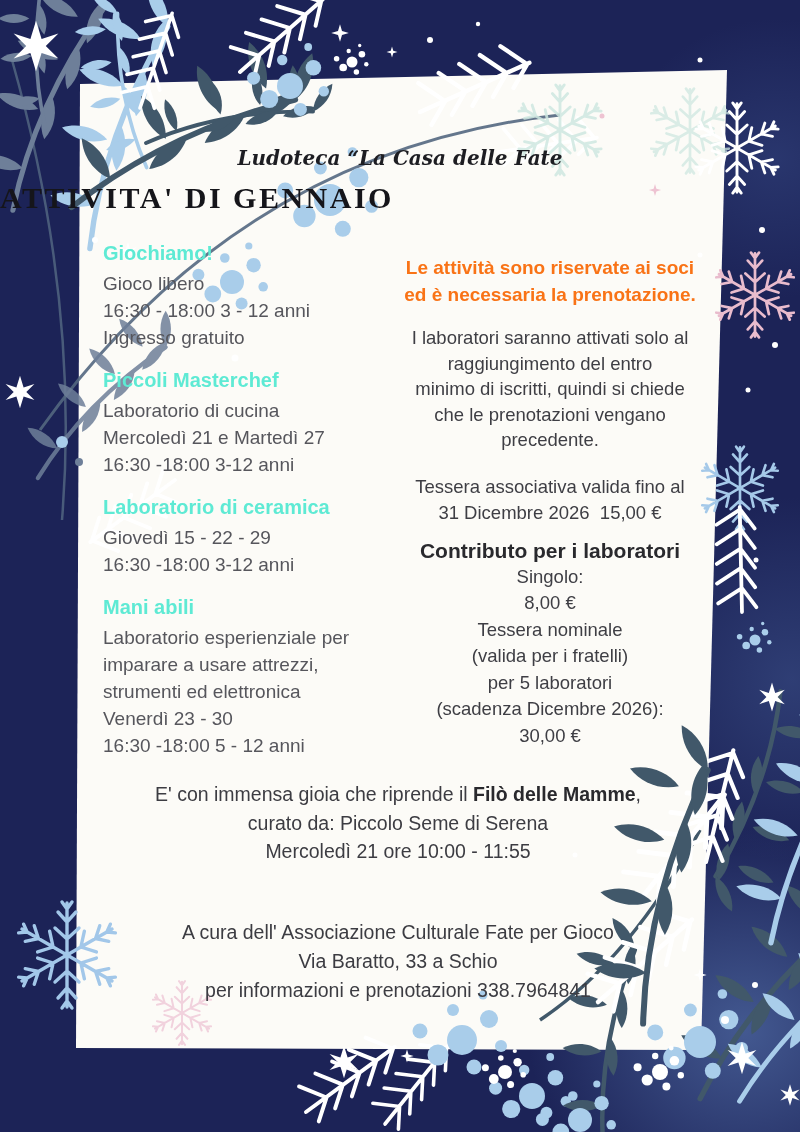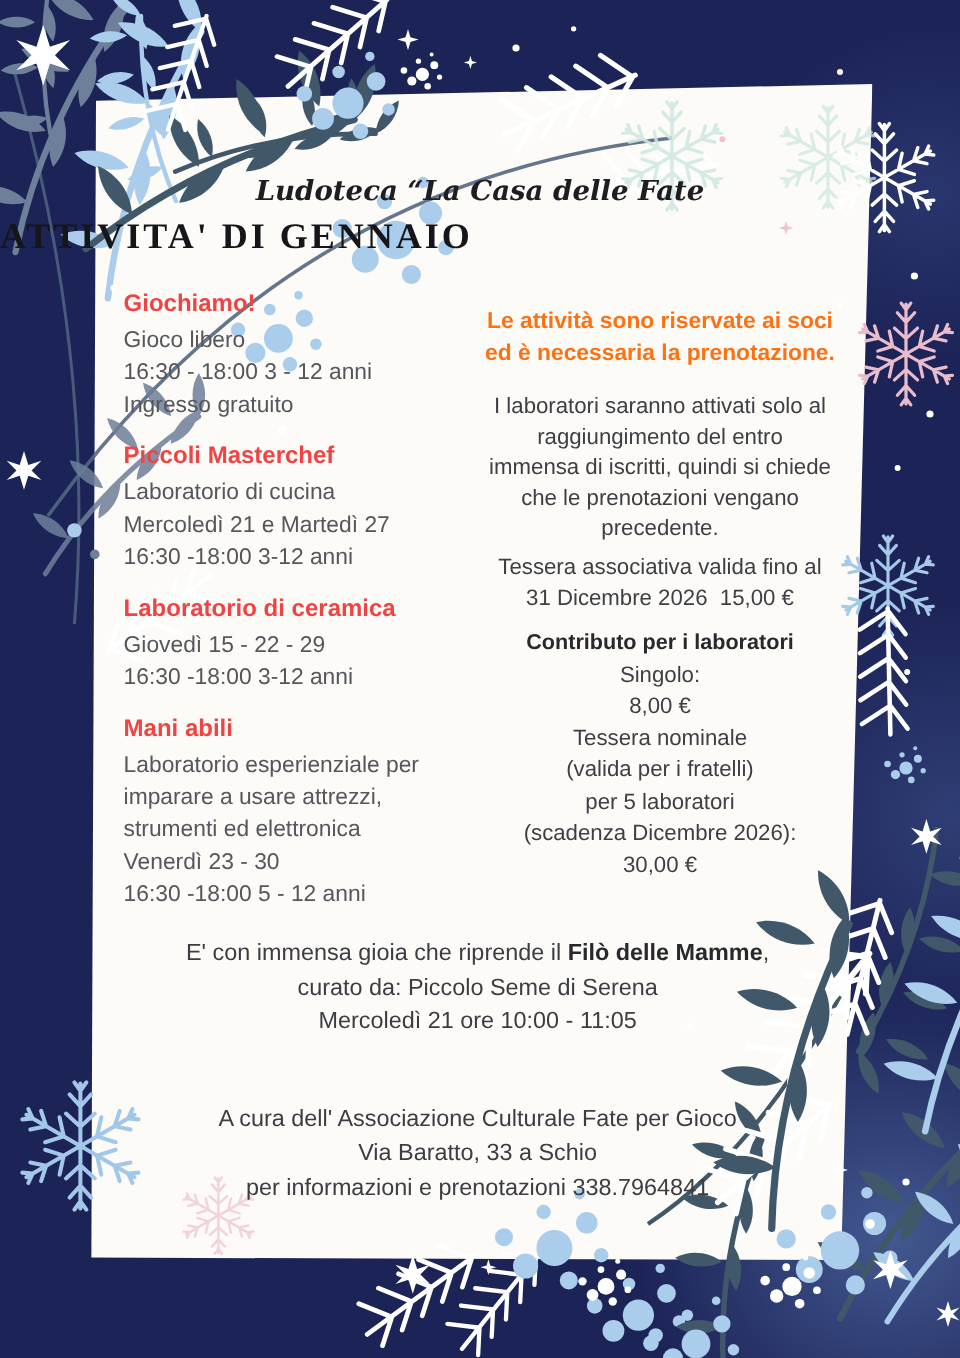--- a/index.html
+++ b/index.html
@@ -8,36 +8,36 @@
   .bg-grad{position:absolute;inset:0;pointer-events:none;background:
     radial-gradient(300px 280px at 93% 91%, rgba(99,133,192,.55), rgba(99,133,192,0) 72%),
     radial-gradient(240px 260px at 99% 60%, rgba(82,112,172,.35), rgba(82,112,172,0) 70%),
     radial-gradient(220px 200px at 97% 14%, rgba(72,98,162,.30), rgba(72,98,162,0) 70%);}
   .card{position:absolute;inset:0;background:#fcfbf7;
         clip-path:polygon(80px 84px,727px 70px,701px 1050px,76px 1048px);}
   .decor{position:absolute;inset:0;pointer-events:none;}
   .txt{position:absolute;}
   .script-title{left:0;top:146px;width:800px;text-align:center;
     font-family:"DejaVu Serif",serif;font-style:italic;font-weight:700;
-    font-size:23px;color:#1d1d22;}
+    font-size:20px;color:#1d1d22;}
   .main-title{left:0;top:181px;width:800px;
     font-family:"Liberation Serif",serif;font-weight:700;font-size:30px;
     letter-spacing:2.5px;color:#15151a;}
   .col-left{left:103px;top:240px;width:300px;font-size:19px;color:#56565c;
     line-height:27px;}
   .col-left .sec{margin-bottom:16px;}
-  .col-left h3{margin:0 0 3px 0;font-size:20px;font-weight:700;color:#ef4444;}
+  .col-left h3{margin:0 0 3px 0;font-size:20px;font-weight:700;color:#5eead4;}
   .col-left div{white-space:nowrap;}
   .col-right{left:388px;top:255px;width:324px;text-align:center;
     font-size:18.5px;color:#3e3e44;line-height:25.5px;}
   .col-right div{white-space:nowrap;}
   .notice{font-weight:700;font-size:19px;color:#f97316;line-height:26.5px;margin-bottom:17px;}
-  .para{margin-bottom:6px;}
+  .para{margin-bottom:21px;}
   .membership{line-height:26px;margin-bottom:11px;}
-  .contrib-title{font-weight:700;font-size:18px;color:#29292d;line-height:27px;}
+  .contrib-title{font-weight:700;font-size:21px;color:#29292d;line-height:27px;}
   .contrib{line-height:26.6px;}
   .filo{left:84px;top:780px;width:628px;text-align:center;font-size:19.5px;
     color:#3c3c42;line-height:28.5px;}
   .footerb{left:84px;top:918px;width:628px;text-align:center;font-size:19.5px;
     color:#3c3c42;line-height:29px;}
   .filo b,.footerb b,.col-right b{color:#29292d;}
 </style>
 </head>
 <body>
 
@@ -200,21 +200,21 @@
   </div>
 
   <div class="txt col-right">
     <div class="notice">
       <div>Le attività sono riservate ai soci</div>
       <div>ed è necessaria la prenotazione.</div>
     </div>
     <div class="para">
       <div>I laboratori saranno attivati solo al</div>
       <div>raggiungimento del entro</div>
-      <div>immensa di iscritti, quindi si chiede</div>
+      <div>minimo di iscritti, quindi si chiede</div>
       <div>che le prenotazioni vengano</div>
       <div>precedente.</div>
     </div>
     <div class="membership">
       <div>Tessera associativa valida fino al</div>
       <div>31 Dicembre 2026&nbsp; 15,00 €</div>
     </div>
     <div class="contrib-title">Contributo per i laboratori</div>
     <div class="contrib">
       <div>Singolo:</div>
@@ -223,21 +223,21 @@
       <div>(valida per i fratelli)</div>
       <div>per 5 laboratori</div>
       <div>(scadenza Dicembre 2026):</div>
       <div>30,00 €</div>
     </div>
   </div>
 
   <div class="txt filo">
     <div><span>E' con immensa gioia che riprende il </span><b>Filò delle Mamme</b><span>,</span></div>
     <div>curato da: Piccolo Seme di Serena</div>
-    <div>Mercoledì 21 ore 10:00 - 11:05</div>
+    <div>Mercoledì 21 ore 10:00 - 11:55</div>
   </div>
 
   <div class="txt footerb">
     <div>A cura dell' Associazione Culturale Fate per Gioco</div>
     <div>Via Baratto, 33 a Schio</div>
     <div>per informazioni e prenotazioni 338.7964841</div>
   </div>
 </div>
 
 </body></html>

